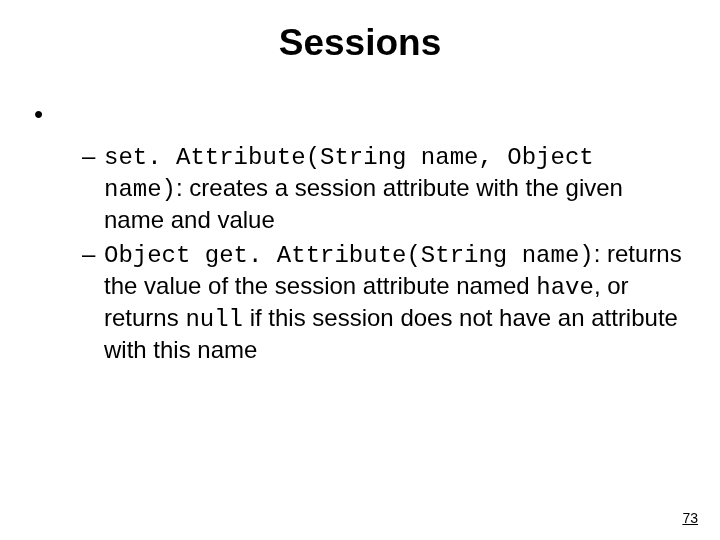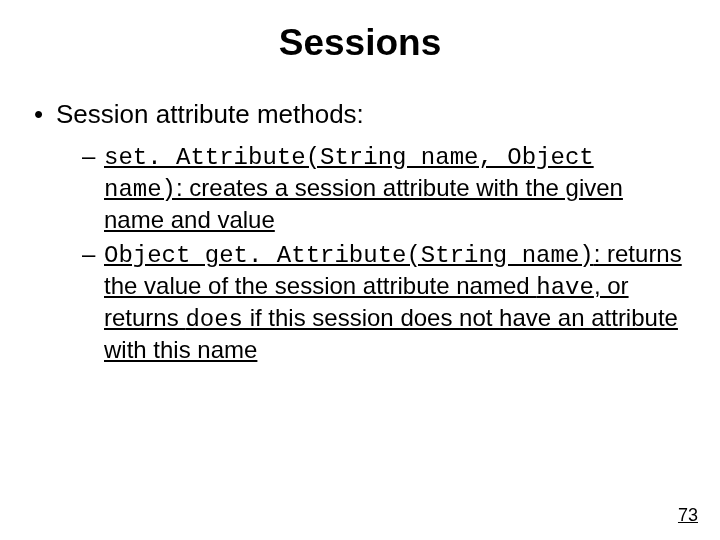--- a/index.html
+++ b/index.html
@@ -3,46 +3,45 @@
 <meta charset="utf-8">
 <style>
   * { margin: 0; padding: 0; box-sizing: border-box; }
   html, body { width: 720px; height: 540px; background: #fff; font-family: Arial, Helvetica, sans-serif; color: #000; }
   .slide { width: 720px; height: 540px; position: relative; padding: 18px 34px 0 34px; }
   .title { text-align: center; font-size: 37px; margin-top: 4px; margin-bottom: 34px; }
   .bullet-l1 { display: flex; font-size: 26px; line-height: 1.25; margin-bottom: 10px; }
   .bullet-l1 .dot { width: 22px; flex: 0 0 22px; }
   .bullet-l2 { display: flex; font-size: 24px; line-height: 1.25; margin-left: 48px; margin-bottom: 4px; }
   .bullet-l2 .dash { width: 22px; flex: 0 0 22px; }
-  .bullet-l2 .body { flex: 1; text-decoration: underline; }
+  .bullet-l2 .body { flex: 1; }
   .mono { font-family: "Courier New", Courier, monospace; }
-  .pagenum { position: absolute; bottom: 14px; right: 22px; font-size: 18px; text-decoration: underline; }
+  .pagenum { position: absolute; bottom: 14px; right: 22px; font-size: 14px; text-decoration: underline; }
 </style>
 </head>
 <body>
 
 <div class="slide">
 
   <h1 class="title">Sessions</h1>
 
   <div class="bullet-l1">
     <span class="dot">•</span>
-    <span>Session attribute methods:</span>
   </div>
 
   <div class="bullet-l2">
     <span class="dash">–</span>
     <span class="body">
       <span class="mono">set. Attribute(String name, Object </span><br>
       <span class="mono">name)</span><span>: creates a session attribute with the given name and value</span>
     </span>
   </div>
 
   <div class="bullet-l2">
     <span class="dash">–</span>
     <span class="body">
-      <span class="mono">Object get. Attribute(String name)</span><span>: returns the value of the session attribute named </span><span class="mono">have</span><span>, or returns </span><span class="mono">does</span><span> if this session does not have an attribute with this name</span>
+      <span class="mono">Object get. Attribute(String name)</span><span>: returns the value of the session attribute named </span><span class="mono">have</span><span>, or returns </span><span class="mono">null</span><span> if this session does not have an attribute with this name</span>
     </span>
   </div>
 
   <div class="pagenum">73</div>
 
 </div>
 
 </body></html>

